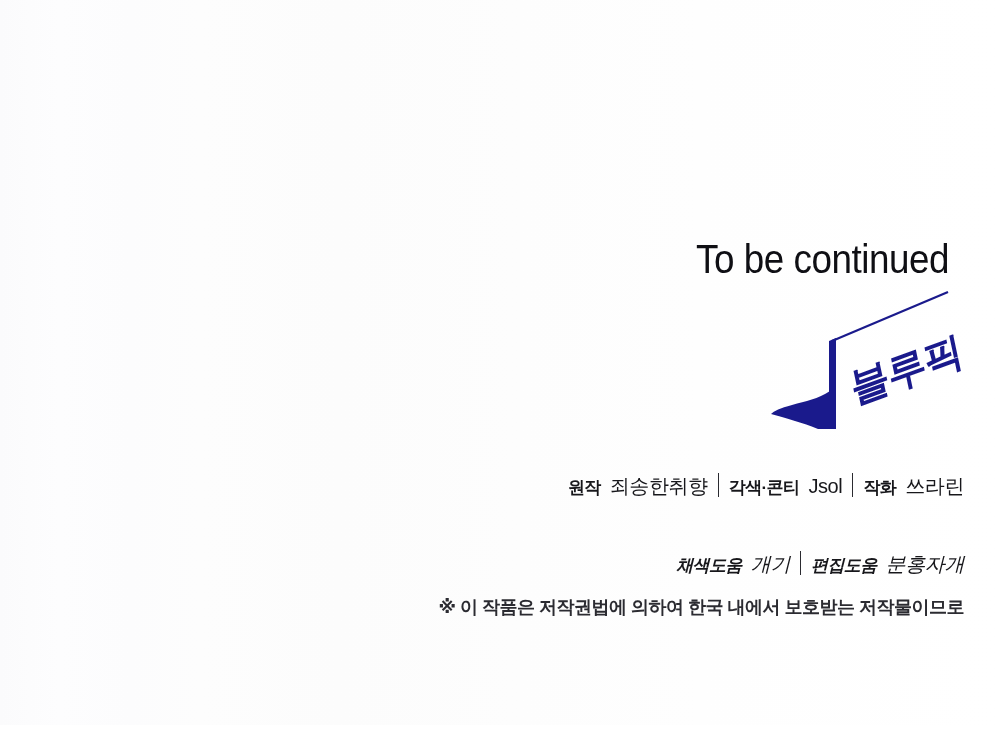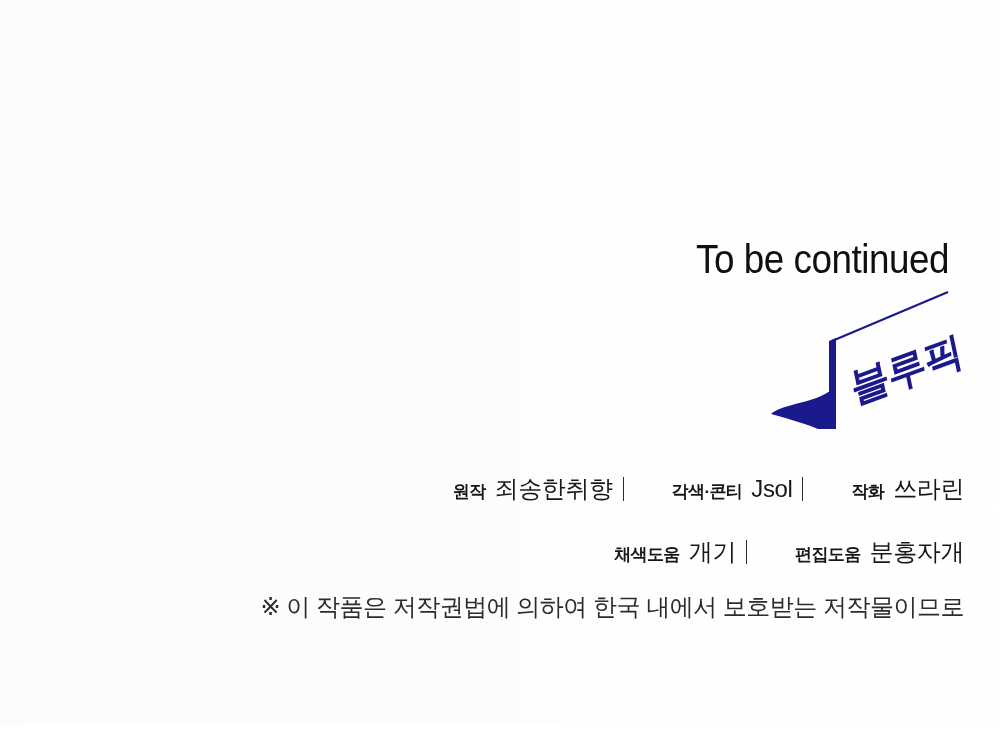--- a/index.html
+++ b/index.html
@@ -63,31 +63,30 @@
   
   .credits {
     position: absolute;
     left: 0;
     width: 964px;
     text-align: right;
     color: #17171b;
     white-space: nowrap;
   }
   .credits.line1 { top: 473px; }
-  .credits.line2 { top: 536px; }
+  .credits.line2 { top: 551px; font-style: italic; }
 
   .credits .role {
     font-size: 17px;
     font-weight: 700;
     letter-spacing: -0.6px;
     vertical-align: baseline;
-    margin-left: 38px;
   }
   .credits .person {
-    font-size: 24px;
+    font-size: 20px;
     font-weight: 400;
     letter-spacing: -0.4px;
     vertical-align: baseline;
   }
   .credits .sep {
     display: inline-block;
     width: 1px;
     height: 24px;
     background: #2a2a30;
     vertical-align: -4px;
@@ -96,23 +95,23 @@
   .credits .gap { display: inline-block; width: 9px; }
 
   
   .copyright {
     position: absolute;
     left: 0;
     top: 589px;
     width: 964px;
     text-align: right;
     color: #2b2b31;
-    font-size: 24px;
+    font-size: 18px;
     line-height: 36px;
-    font-weight: 400;
+    font-weight: 700;
     letter-spacing: -0.5px;
   }
   .copyright .cline { display: block; white-space: nowrap; }
 </style>
 </head>
 <body>
 
 <div id="page">
 
   <div class="tbc">To be continued</div>

